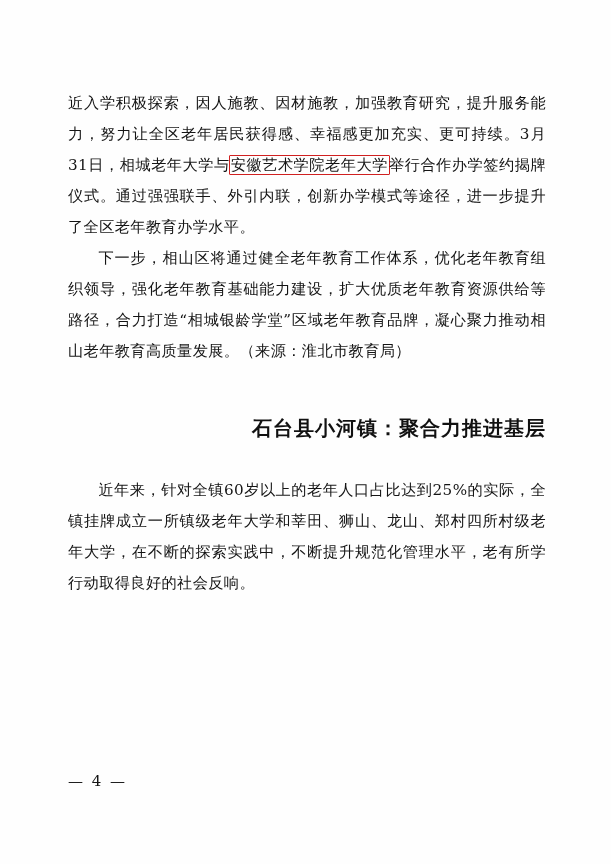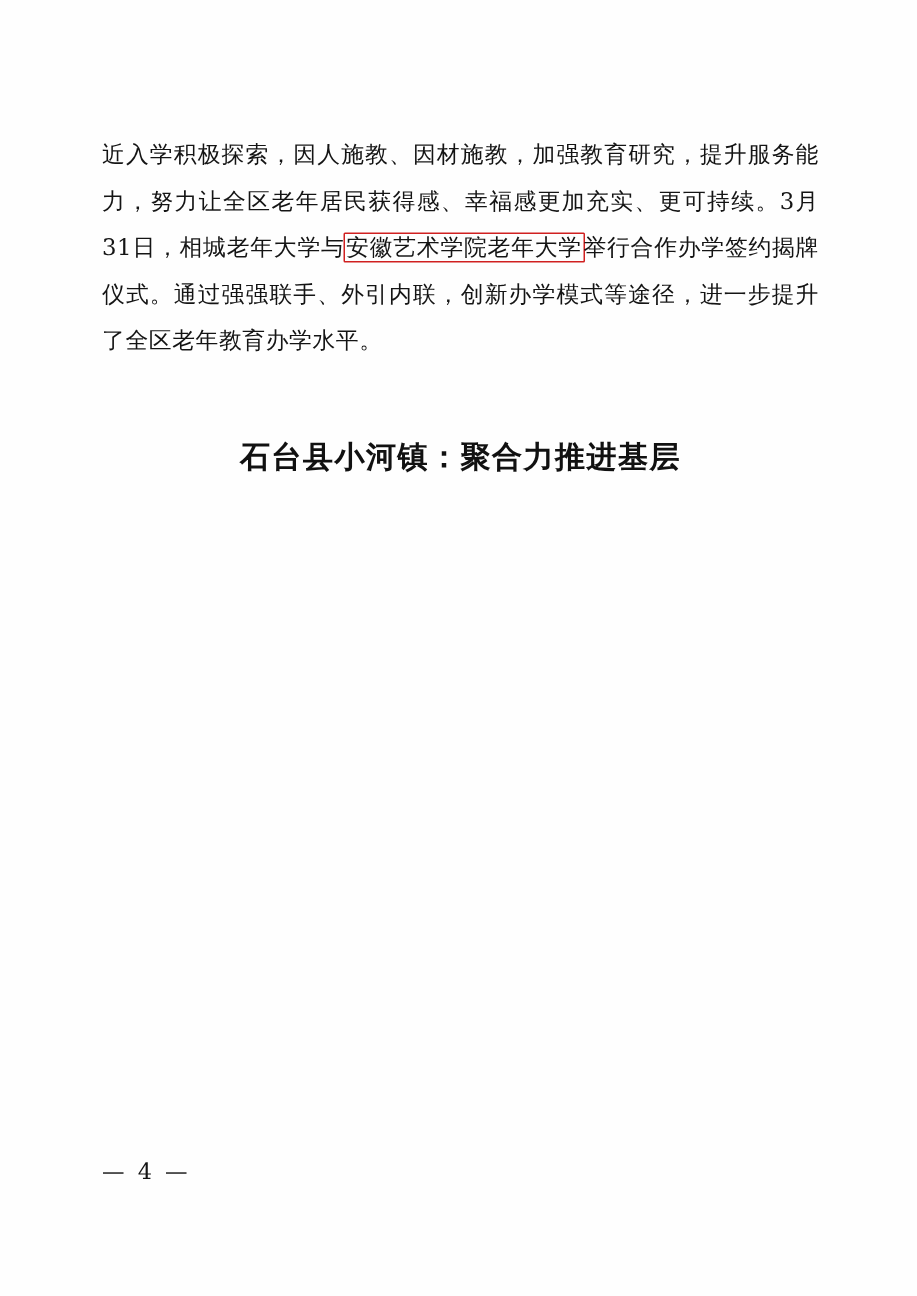--- a/index.html
+++ b/index.html
@@ -41,21 +41,21 @@
   p.indent {
     text-indent: 2em;
   }
   .highlight-box {
     border: 1.6px solid #d02020;
     padding: 0 1px;
     margin: 0 -1px;
     border-radius: 1px;
   }
   .headline {
-    text-align: center;
+    text-align: right;
     font-size: 20px;
     line-height: 34px;
     font-weight: bold;
     color: #111;
     letter-spacing: 1px;
     margin: 44px 0 30px 0;
     font-family: "DejaVu Serif", "Liberation Serif", serif;
   }
   .headline .line {
     display: block;
@@ -75,25 +75,27 @@
   }
 </style>
 </head>
 <body>
 
 <div class="page">
   <div class="content">
 
     <p class="body-para"><span>近入学积极探索，因人施教、因材施教，加强教育研究，提升服务能力，努力让全区老年居民获得感、幸福感更加充实、更可持续。3月31日，相城老年大学与</span><span class="highlight-box">安徽艺术学院老年大学</span><span>举行合作办学签约揭牌仪式。通过强强联手、外引内联，创新办学模式等途径，进一步提升了全区老年教育办学水平。</span></p>
 
+    <p class="body-para indent"><span>下一步，相山区将通过健全老年教育工作体系，优化老年教育组织领导，强化老年教育基础能力建设，扩大优质老年教育资源供给等路径，合力打造“相城银龄学堂”区域老年教育品牌，凝心聚力推动相山老年教育高质量发展。（来源：淮北市教育局）</span></p>
 
     <div class="headline">
       <span class="line">石台县小河镇：聚合力推进基层</span>
     </div>
 
+    <p class="body-para indent"><span>近年来，针对全镇60岁以上的老年人口占比达到25%的实际，全镇挂牌成立一所镇级老年大学和莘田、狮山、龙山、郑村四所村级老年大学，在不断的探索实践中，不断提升规范化管理水平，老有所学行动取得良好的社会反响。</span></p>
 
 
   </div>
 
   <div class="footer">
     <span>— 4 —</span>
   </div>
 </div>
 
 </body></html>

